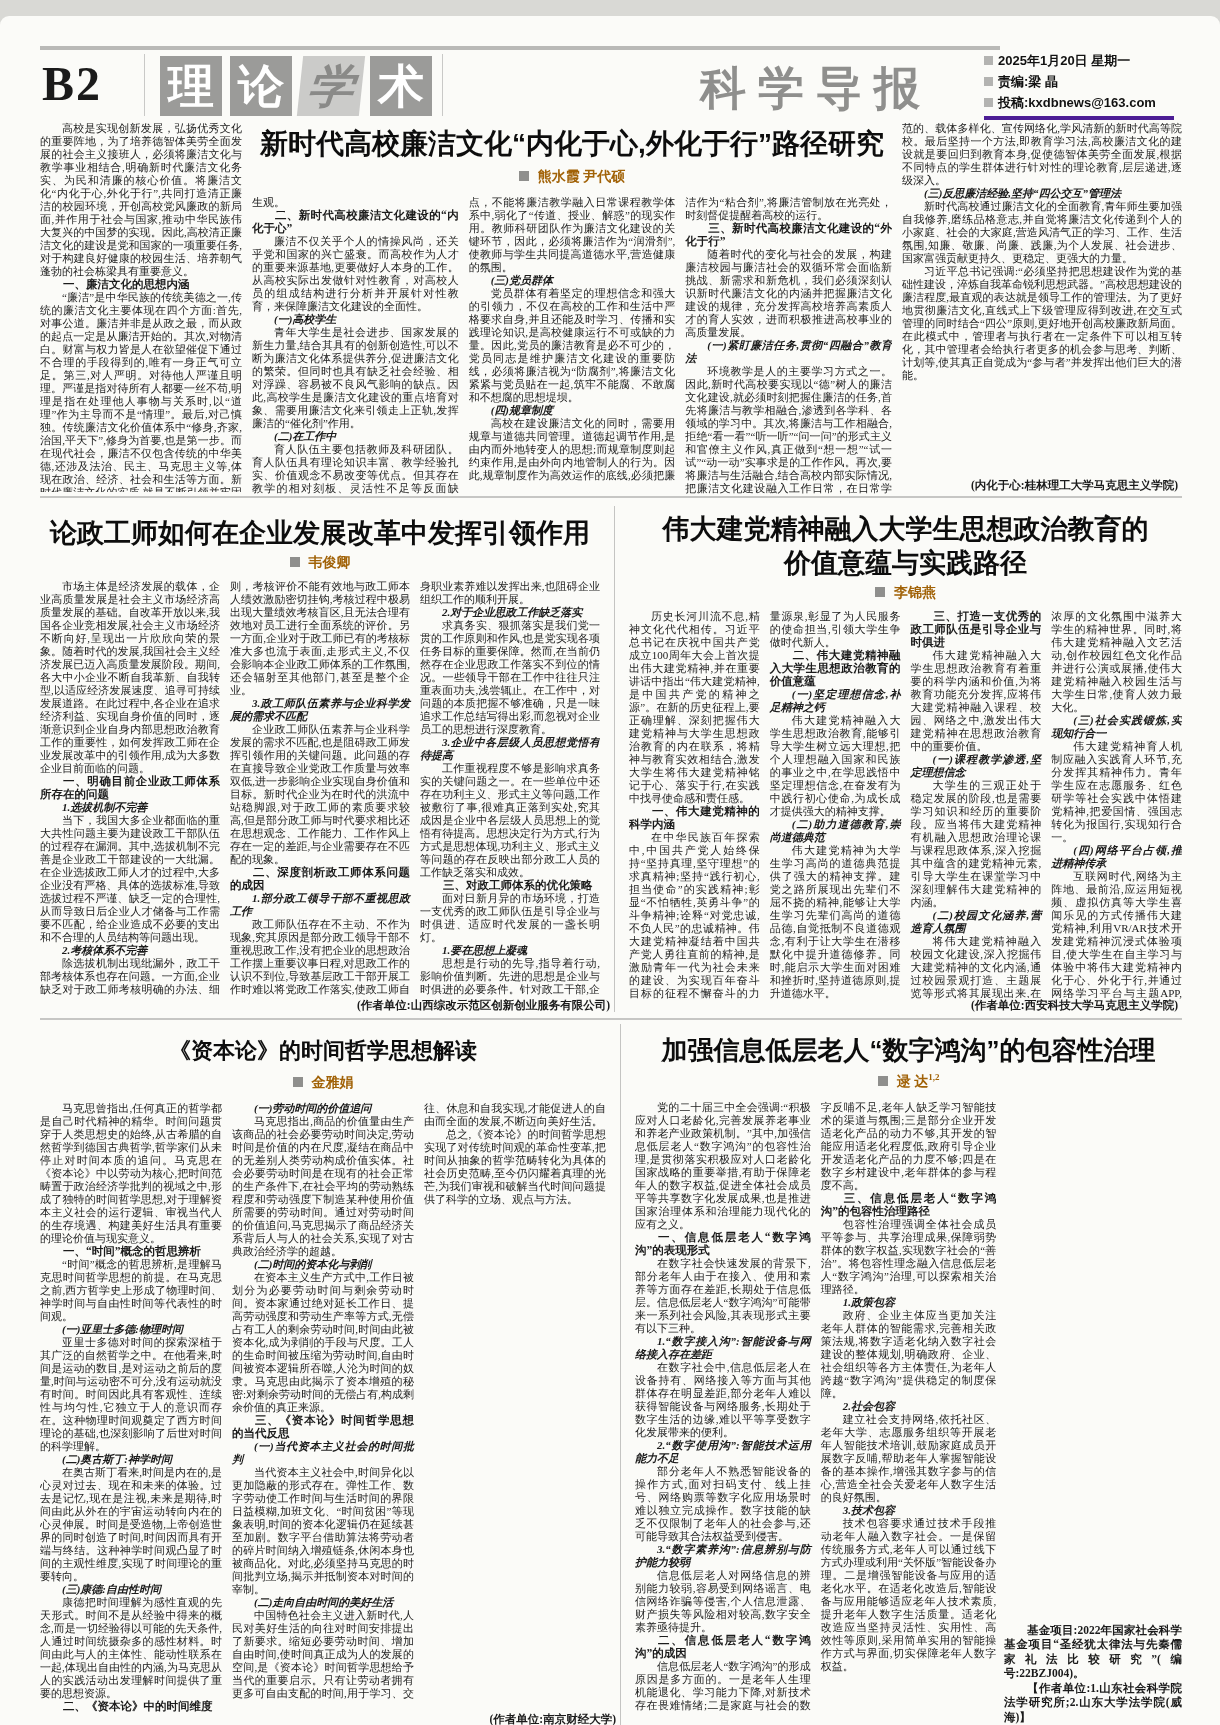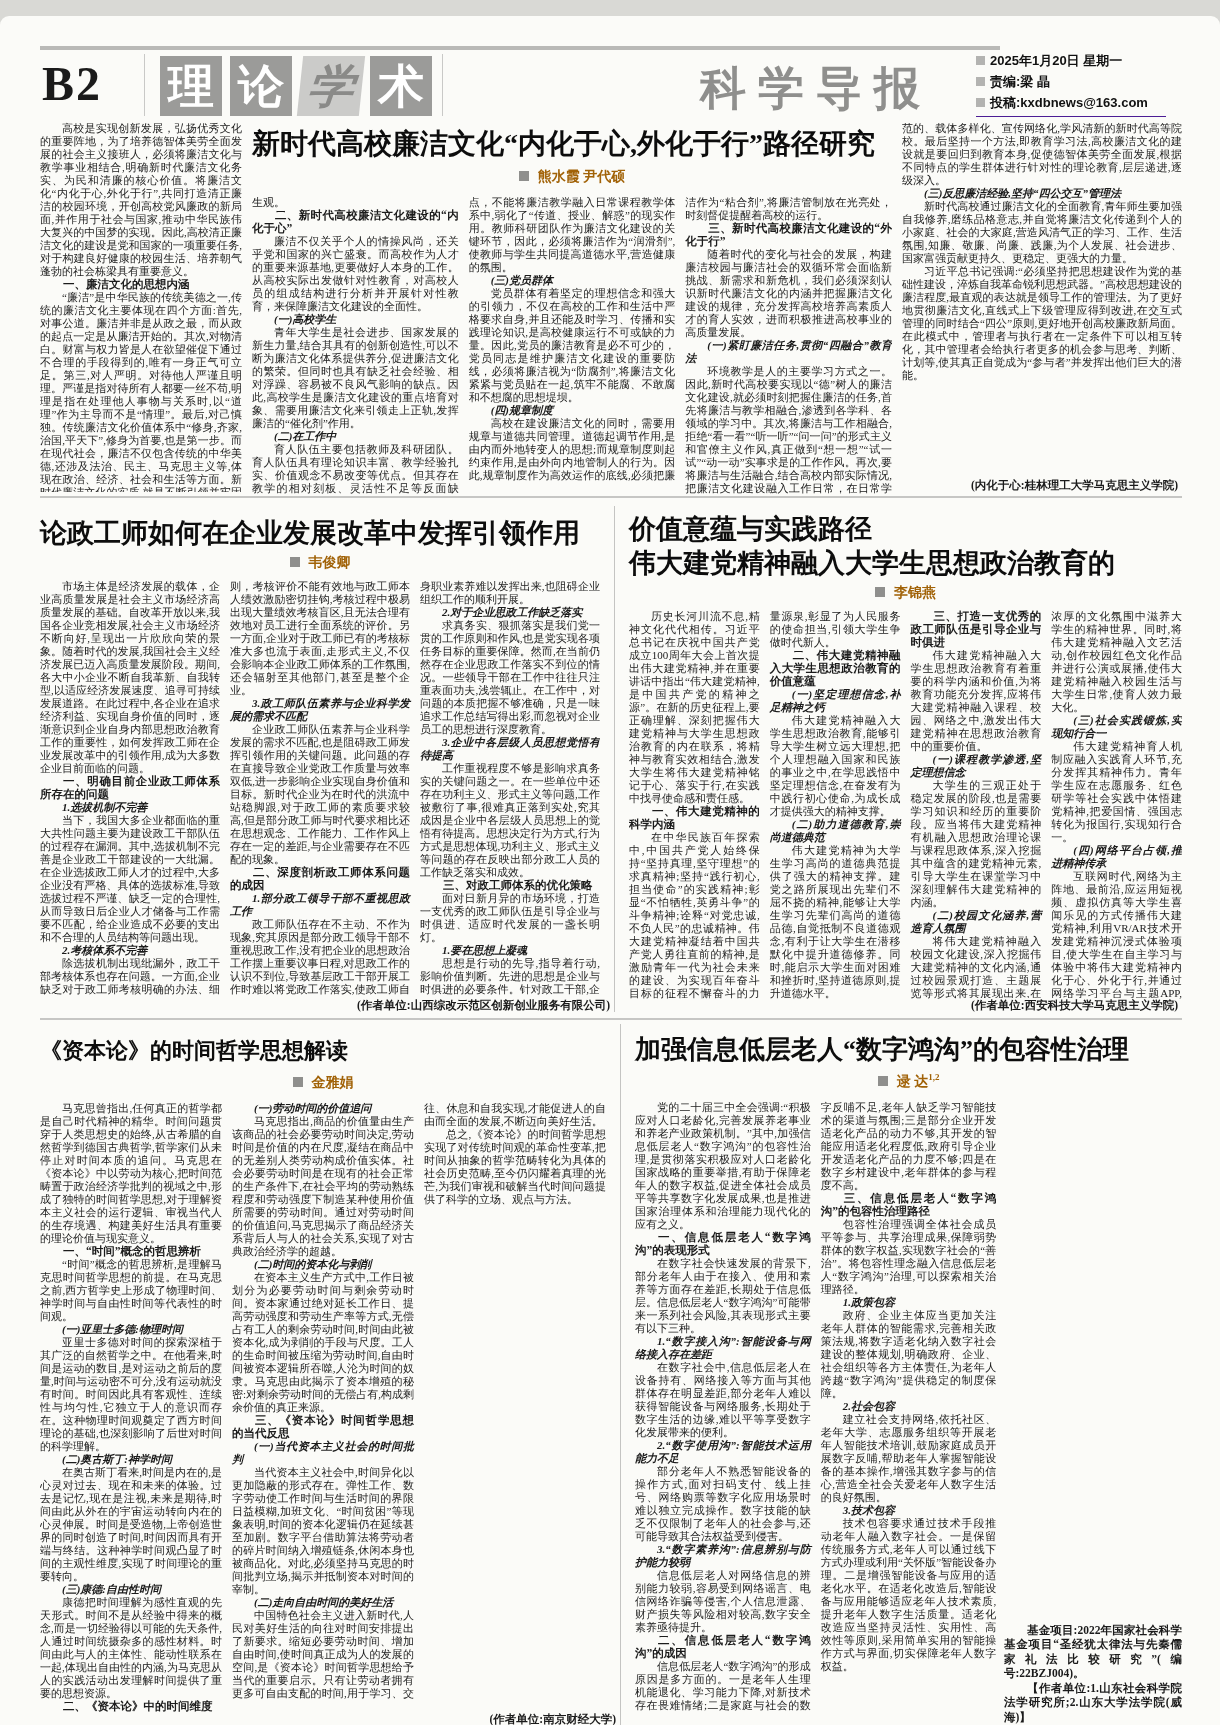--- a/index.html
+++ b/index.html
@@ -14,28 +14,28 @@
   .vl{position:absolute;top:12px;bottom:2px;width:1px;background:#c9c9c7;}
   .vl1{left:104px;} .vl2{left:402px;}
   .secbox{position:absolute;top:14px;width:62px;height:60px;background:#9b9b99;color:#fff;
           font-family:"Liberation Sans",sans-serif;font-size:46px;font-weight:bold;
           text-align:center;line-height:60px;}
   .sb1{left:120px;} .sb2{left:190px;} .sb3{left:260px;background:#cbcbc9;color:#8a8a88;
        font-style:italic;transform:skewX(-6deg);} .sb4{left:330px;}
   .papername{position:absolute;left:660px;top:16px;font-size:46px;color:#8f8f8d;
              font-weight:bold;letter-spacing:12px;
              font-family:"DejaVu Serif",serif;}
-  .hdr-info{position:absolute;right:16px;top:8px;width:190px;font-family:"Liberation Sans",sans-serif;
+  .hdr-info{position:absolute;right:8px;top:8px;width:190px;font-family:"Liberation Sans",sans-serif;
             font-size:13px;font-weight:bold;line-height:21px;color:#111;
-            border-bottom:1px solid #4c1d95;padding-bottom:3px;}
+            border-bottom:4px solid #4c1d95;padding-bottom:3px;}
   .info-row .sq{display:inline-block;width:9px;height:9px;background:#b3b3b1;margin-right:5px;}
 
   
-  .title{font-family:Liberation Serif, serif;font-weight:bold;color:#0d0d0d;
-         text-align:left;}
+  .title{font-family:Liberation Sans, sans-serif;font-weight:bold;color:#0d0d0d;
+         text-align:center;}
   .byline{text-align:center;font-size:14px;font-weight:bold;color:#a16207;}
   .byline .bsq{display:inline-block;width:10px;height:10px;background:#8f8f8d;margin-right:9px;}
   .byline sup{font-size:9px;}
   .colflow{column-gap:10px;column-fill:auto;overflow:hidden;text-align:justify;}
   .flow1{overflow:hidden;text-align:justify;}
   .blk{margin:0;font-size:11px;line-height:13px;}
   .b-p{text-indent:2em;}
   .b-cont{text-indent:0;}
   .b-h1{font-weight:bold;text-indent:2em;font-size:11.5px;}
   .b-h2,.b-h3{font-weight:bold;font-style:italic;text-indent:2em;}
@@ -163,22 +163,22 @@
           <p class="blk b-h1">三、对政工师体系的优化策略</p>
           <p class="blk b-p">面对日新月异的市场环境，打造一支优秀的政工师队伍是引导企业与时俱进、适应时代发展的一盏长明灯。</p>
           <p class="blk b-h3">1.要在思想上凝魂</p>
           <p class="blk b-p">思想是行动的先导,指导着行动,影响价值判断。先进的思想是企业与时俱进的必要条件。针对政工干部,企业应开展相关基础培训以提高政工师的素养。政工师人员的素养对于一个企业长远发展具有深远影响。随着国内企业不断转型发展、企业内部管理体系与经营方式等各个方面都在不断革新。企业要想在新时代下拥有源源不断的发展动力就要注重政工师队伍建设，尤其是在思想政治工作上的建设。</p>
         </div>
       <div class="attr">(作者单位:山西综改示范区创新创业服务有限公司)</div>
     </div>
     <div class="vdiv"></div>
     <div class="a3">
       <div class="title">
+        <div>伟大建党精神融入大学生思想政治教育的</div>
         <div>价值意蕴与实践路径</div>
-        <div>伟大建党精神融入大学生思想政治教育的</div>
       </div>
       <div class="byline"><span class="bsq"></span><span>李锦燕</span></div>
       <div class="colflow">
           <p class="blk b-p">历史长河川流不息,精神文化代代相传。习近平总书记在庆祝中国共产党成立100周年大会上首次提出伟大建党精神,并在重要讲话中指出“伟大建党精神,是中国共产党的精神之源”。在新的历史征程上,要正确理解、深刻把握伟大建党精神与大学生思想政治教育的内在联系，将精神与教育实效相结合,激发大学生将伟大建党精神铭记于心、落实于行,在实践中找寻使命感和责任感。</p>
           <p class="blk b-h1">一、伟大建党精神的科学内涵</p>
           <p class="blk b-p">在中华民族百年探索中,中国共产党人始终保持“坚持真理,坚守理想”的求真精神;坚持“践行初心,担当使命”的实践精神;彰显“不怕牺牲,英勇斗争”的斗争精神;诠释“对党忠诚,不负人民”的忠诚精神。伟大建党精神凝结着中国共产党人勇往直前的精神,是激励青年一代为社会未来的建设、为实现百年奋斗目标的征程不懈奋斗的力量源泉,彰显了为人民服务的使命担当,引领大学生争做时代新人。</p>
           <p class="blk b-h1">二、伟大建党精神融入大学生思想政治教育的价值意蕴</p>
           <p class="blk b-h2">(一)坚定理想信念,补足精神之钙</p>
           <p class="blk b-p">伟大建党精神融入大学生思想政治教育,能够引导大学生树立远大理想,把个人理想融入国家和民族的事业之中,在学思践悟中坚定理想信念,在奋发有为中践行初心使命,为成长成才提供强大的精神支撑。</p>
           <p class="blk b-h2">(二)助力道德教育,崇尚道德典范</p>

